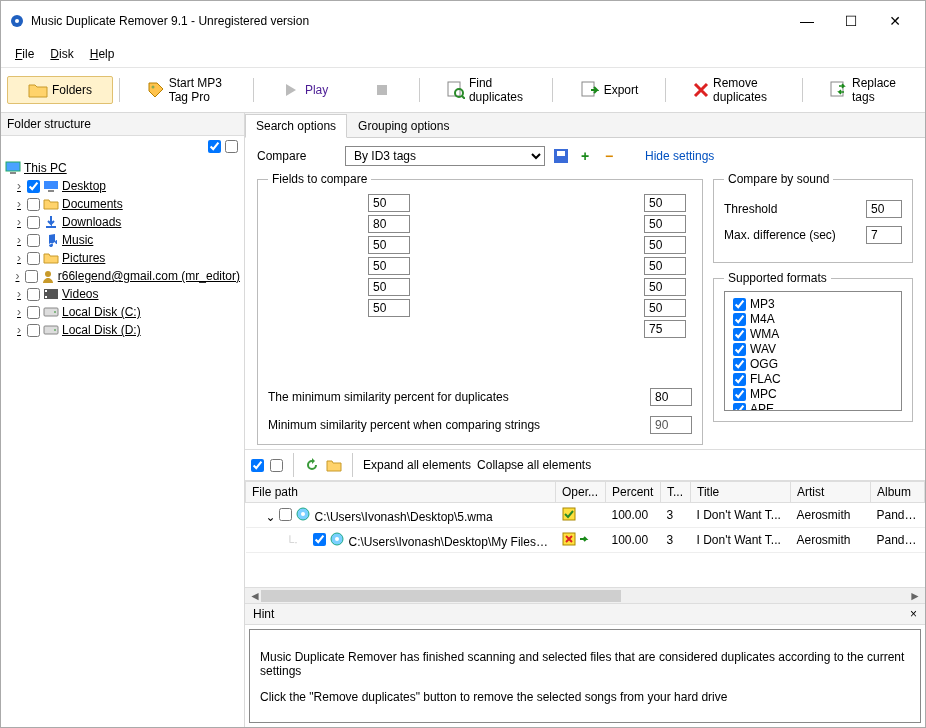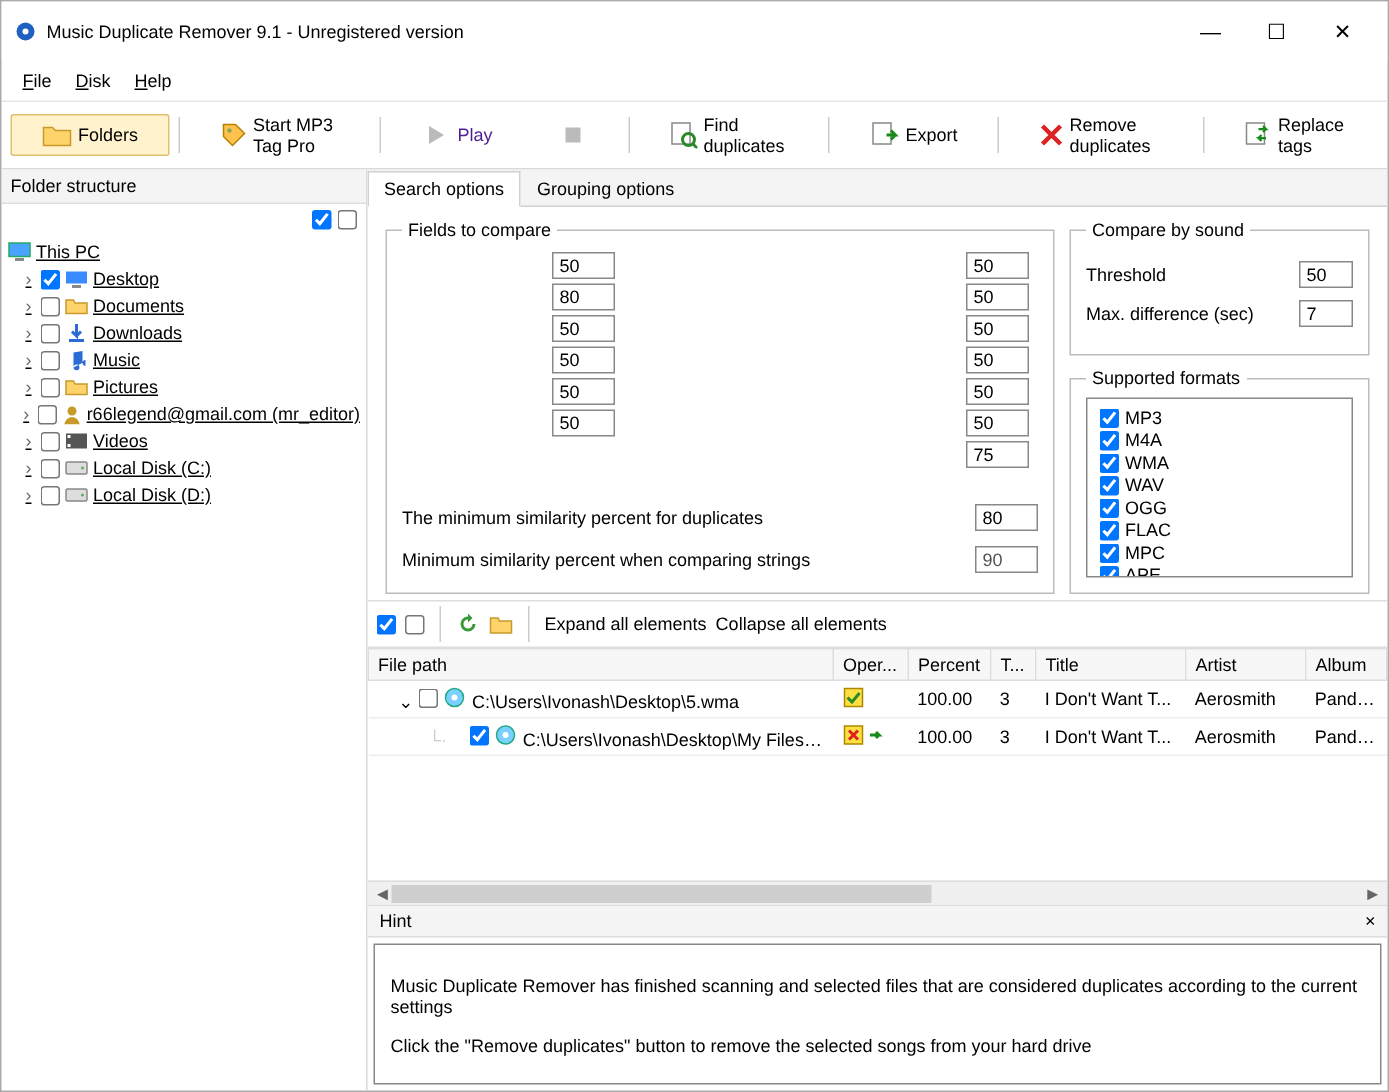--- a/index.html
+++ b/index.html
@@ -282,20 +282,34 @@
       </div>
   </div>
 
   <div class="right">
     <div class="tabs">
       <div class="tab active">Search options</div>
       <div class="tab">Grouping options</div>
     </div>
 
     <div class="opts">
+      <div class="row">
+        <span style="width:80px">Compare</span>
+        <select style="width:200px"><option>By ID3 tags</option></select>
+        <span class="ic">
+            <svg width="16" height="16">
+              <rect x="1" y="1" width="14" height="14" fill="#3a6bd8"></rect>
+              <rect x="4" y="3" width="8" height="5" fill="#fff"></rect>
+            </svg>
+          </span>
+        <span class="ic" style="color:#1a8a1a;font-weight:bold;font-size:14px">+</span>
+        <span class="ic" style="color:#d98800;font-weight:bold;font-size:14px">−</span>
+        <span style="width:12px"></span>
+        <span class="link">Hide settings</span>
+      </div>
 
       <div class="flex-row">
         <fieldset style="flex:1.05">
           <legend>Fields to compare</legend>
           <div style="display:flex;gap:80px;padding:2px 6px 6px 100px">
             <div class="fld-col" id="fields-left">
                 <input type="text" value="50" style="">
                 <input type="text" value="80" style="">
                 <input type="text" value="50" style="">
                 <input type="text" value="50" style="">
@@ -305,21 +319,21 @@
             <div class="fld-col" id="fields-right" style="margin-left:auto">
                 <input type="text" value="50" style="">
                 <input type="text" value="50" style="">
                 <input type="text" value="50" style="">
                 <input type="text" value="50" style="">
                 <input type="text" value="50" style="">
                 <input type="text" value="50" style="">
                 <input type="text" value="75" style="">
               </div>
           </div>
-          <div class="fld-pair" style="margin-top:18px">
+          <div class="fld-pair" style="margin-top:44px">
             <span>The minimum similarity percent for duplicates</span>
             <input type="text" style="width: 42px;" value="80">
           </div>
           <div class="fld-pair" style="margin-top:10px">
             <span>Minimum similarity percent when comparing strings</span>
             <input type="text" class="readonly" readonly="" style="width: 42px;" value="90">
           </div>
         </fieldset>
 
         <div style="width:200px;display:flex;flex-direction:column;gap:8px">

